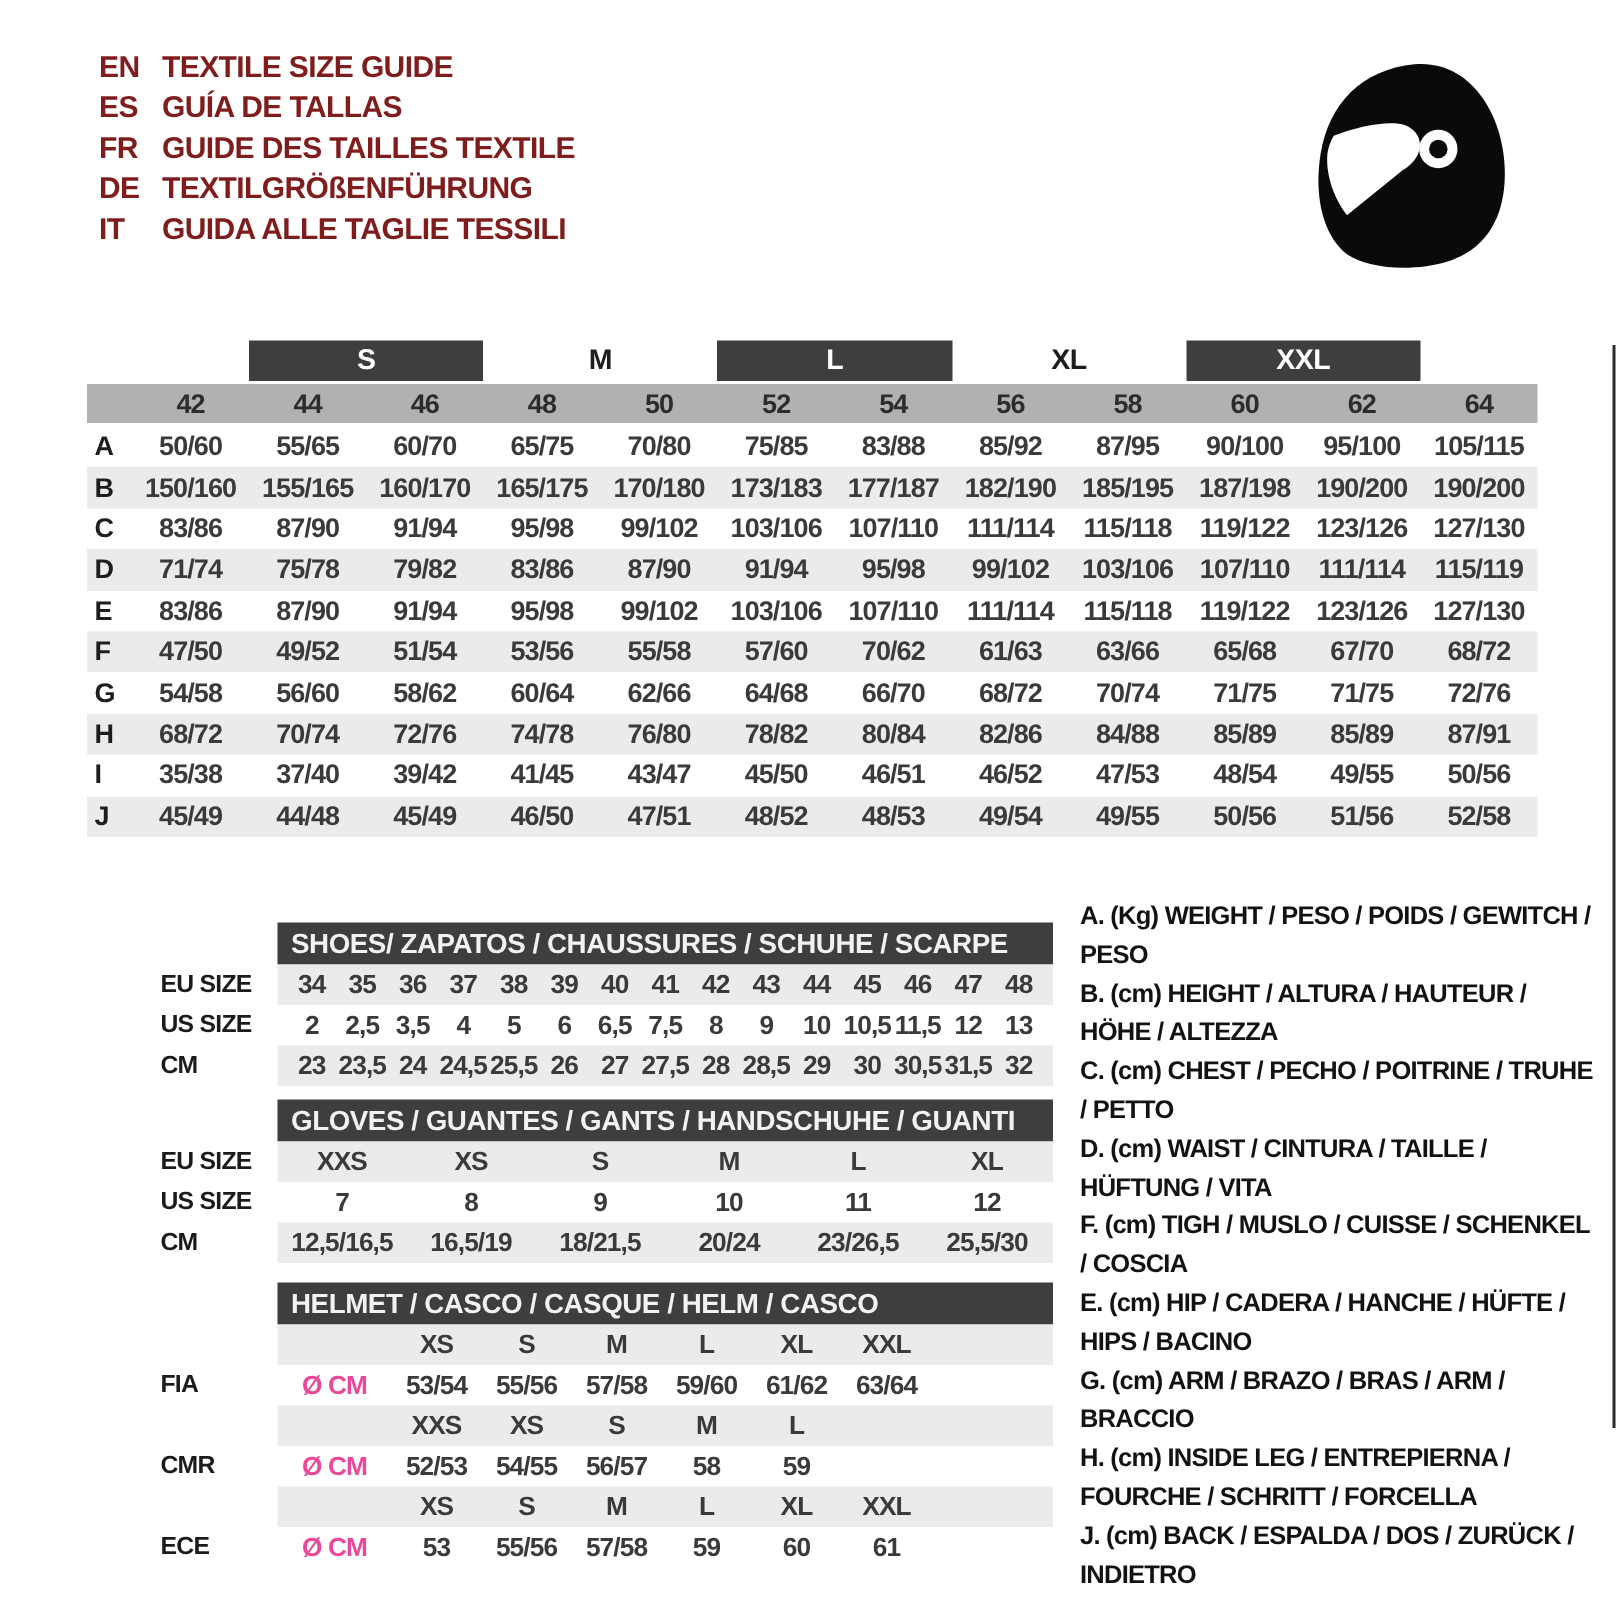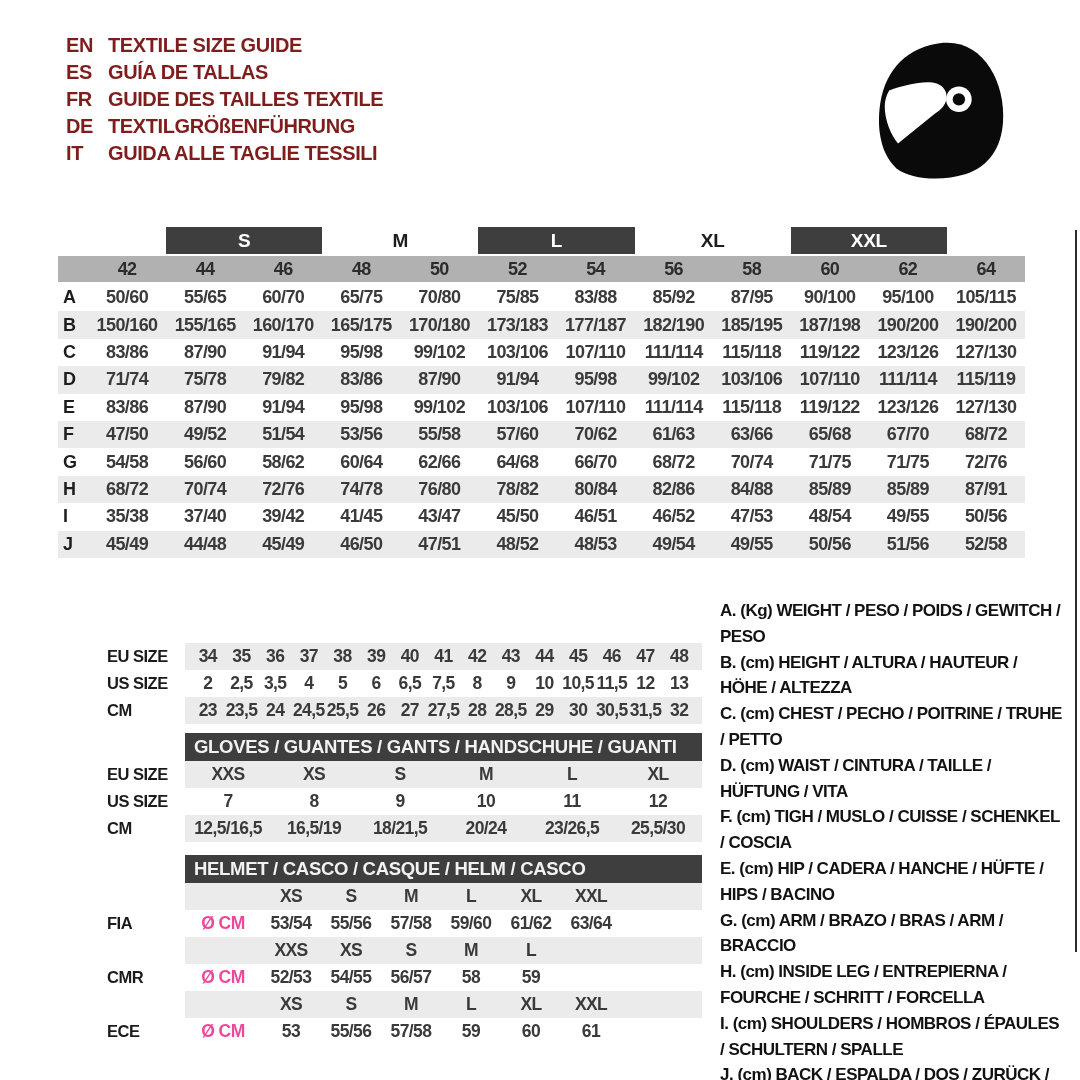--- a/index.html
+++ b/index.html
@@ -268,20 +268,23 @@
       <div class="mcell">50/56</div>
       <div class="mcell">51/56</div>
       <div class="mcell">52/58</div>
     </div>
   </div>
 
   <div class="lower">
 
     <div class="lrow title-row">
       <div class="llabel"></div>
+      <div class="ltable">
+          <div class="ltitle">SHOES/ ZAPATOS / CHAUSSURES / SCHUHE / SCARPE</div>
+        </div>
     </div>
     <div class="lrow">
       <div class="llabel">EU SIZE</div>
       <div class="ltable">
           <div class="strip gray shoes-grid">
         <div class="scell">34</div>
         <div class="scell">35</div>
         <div class="scell">36</div>
         <div class="scell">37</div>
         <div class="scell">38</div>
@@ -485,19 +488,18 @@
 
   <div class="legend">
     <div class="legend-item">A. (Kg) WEIGHT / PESO / POIDS / GEWITCH / PESO</div>
     <div class="legend-item">B. (cm) HEIGHT / ALTURA / HAUTEUR / HÖHE / ALTEZZA</div>
     <div class="legend-item">C. (cm) CHEST / PECHO / POITRINE / TRUHE / PETTO</div>
     <div class="legend-item">D. (cm) WAIST / CINTURA / TAILLE / HÜFTUNG / VITA</div>
     <div class="legend-item">F. (cm) TIGH / MUSLO / CUISSE / SCHENKEL / COSCIA</div>
     <div class="legend-item">E. (cm) HIP / CADERA / HANCHE / HÜFTE / HIPS /  BACINO</div>
     <div class="legend-item">G. (cm) ARM  / BRAZO / BRAS / ARM / BRACCIO</div>
     <div class="legend-item">H. (cm) INSIDE LEG / ENTREPIERNA / FOURCHE / SCHRITT / FORCELLA</div>
-    <div class="legend-item">I.  (cm) SHOULDERS / HOMBROS / ÉPAULES / SCHULTERN / SPALLE</div>
     <div class="legend-item">J. (cm) BACK / ESPALDA / DOS / ZURÜCK / INDIETRO</div>
   </div>
 
   <div class="edge-line"></div>
 
 </div>
 
 </body></html>

